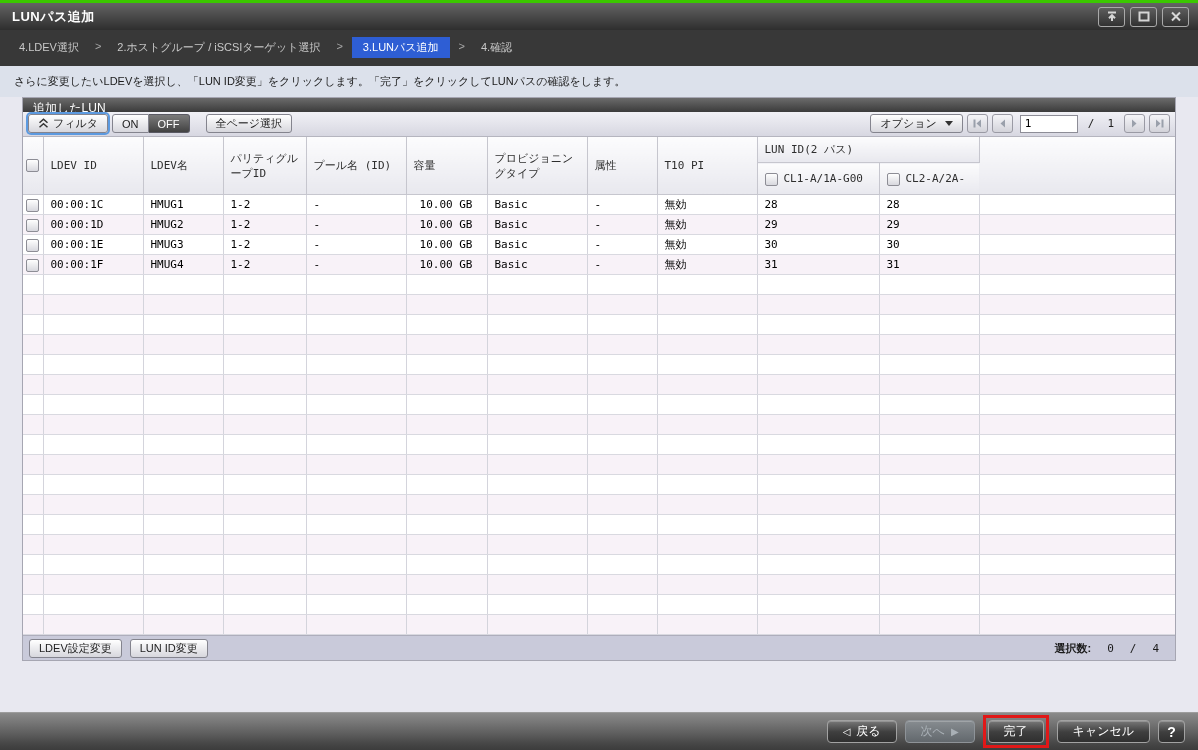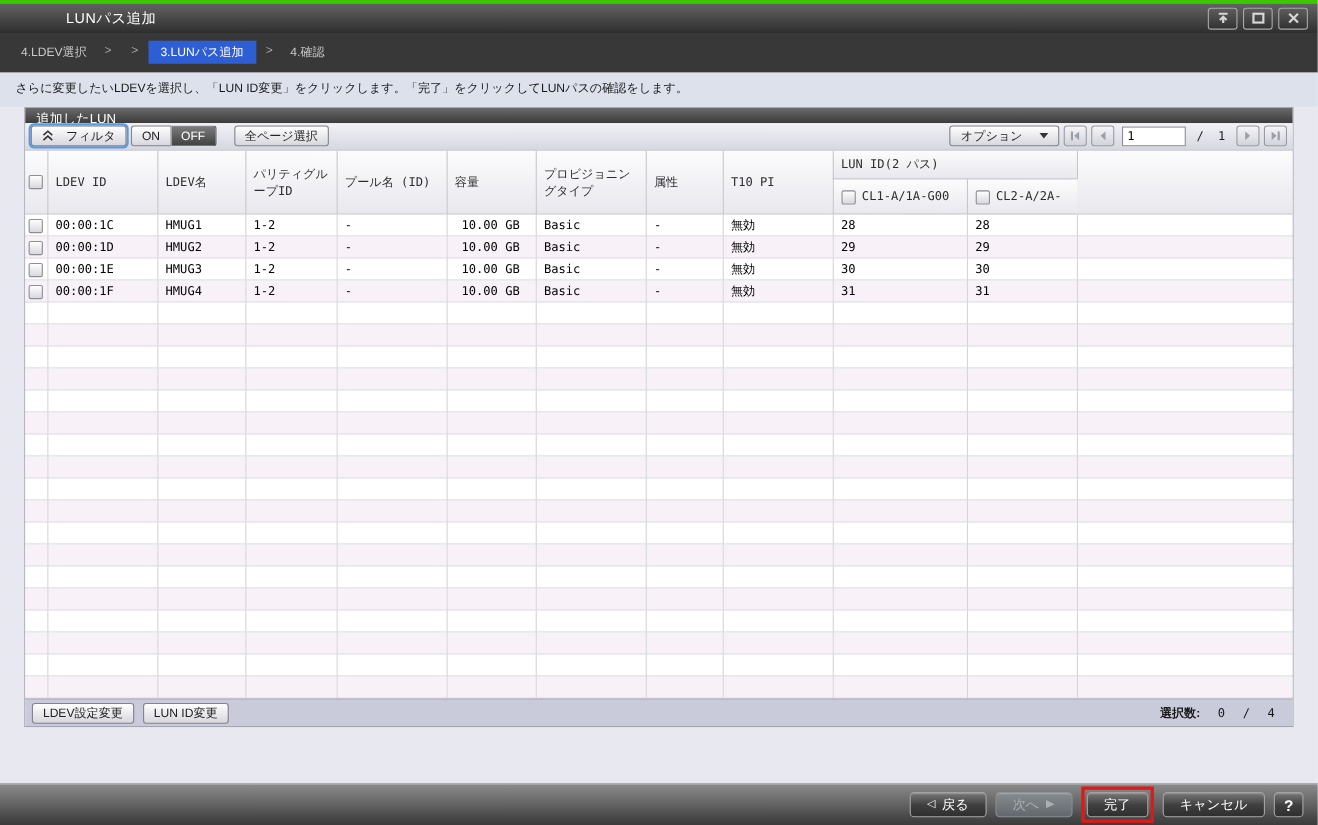--- a/index.html
+++ b/index.html
@@ -3,42 +3,42 @@
 <meta charset="utf-8">
 <style>
   * { box-sizing: border-box; margin: 0; padding: 0; }
   html,body { width:1198px; height:750px; overflow:hidden; }
   body { font-family:"Liberation Sans",sans-serif; background:#e8e8f0; }
   .window { width:1198px; height:750px; display:flex; flex-direction:column; }
 
   
   .green-line { height:3px; background:#3bc800; }
   .titlebar { height:27px; background:linear-gradient(#646464,#2e2e2e); display:flex; align-items:center; padding:0 9px 0 12px; }
-  .wtitle { color:#fff; font-weight:normal; font-size:13px; letter-spacing:.5px;margin-left:48px; }
+  .wtitle { color:#fff; font-weight:bold; font-size:13px; letter-spacing:.5px; }
   .win-controls { margin-left:auto; display:flex; gap:5px; }
   .win-btn { width:27px; height:20px; border:1px solid #a9a9a9; border-radius:3px;
              background:linear-gradient(#5d5d5d,#323232); display:flex; align-items:center; justify-content:center; cursor:pointer; }
   .navbar { height:36px; background:#383838; padding:7px 0 0 12px; display:flex; align-items:flex-start; font-size:11px; color:#c9c9c9; }
   .step { padding:3px 7px; white-space:nowrap; }
   .step.active { background:#2e5ed4; color:#fff; padding:3px 11px; }
   .stepsep { padding:3px 9px; color:#a9a9a9; }
 
   .infobar { background:#dce1eb; padding:7px 14px 6px; font-size:11px; color:#1b1b1b; line-height:1.62; }
 
   
   .main { flex:1; background:#e8e8f0; padding:0 22px; overflow:hidden; }
   .lun-label { font-size:11px; color:#111; margin:11px 0 6px 1px; }
 
   .tablebox { border:1px solid #a6a6b2; background:#fff; }
   .table-title { height:14px; background:linear-gradient(#6b6b6b,#3b3b3b); color:#fff; font-weight:normal;
                  font-size:12px; line-height:21px; padding:0 10px; }
   .table-toolbar { height:25px; background:linear-gradient(#f1f1f6,#d7d7e1); border-bottom:1px solid #b5b5bf;
                    display:flex; align-items:center; padding:0 5px; gap:4px; }
   .btn-light { height:19px; background:linear-gradient(#ffffff,#d7d7dd); border:1px solid #84848e; border-radius:3px;
-               font-size:11px; color:#222; padding:0 9px; display:inline-flex; align-items:center; gap:11px; cursor:pointer; white-space:nowrap; }
+               font-size:11px; color:#222; padding:0 9px; display:inline-flex; align-items:center; gap:4px; cursor:pointer; white-space:nowrap; }
   .focus-ring { box-shadow:0 0 0 2px #5c9ae0; }
   .seg { display:inline-flex; }
   .seg .on { border-radius:3px 0 0 3px; }
   .seg .off { border-radius:0 3px 3px 0; border-left:0; background:linear-gradient(#7b7b7b,#424242); color:#fff; border-color:#5a5a64; }
   .gap8 { width:8px; }
   .toolbar-right { margin-left:auto; display:flex; align-items:center; gap:4px; }
   .caret-down { width:0; height:0; border-left:4px solid transparent; border-right:4px solid transparent; border-top:5px solid #333; margin-left:4px; }
   .pg-btn { width:21px; height:19px; background:linear-gradient(#f5f5f8,#d3d3da); border:1px solid #9a9aa4; border-radius:3px;
             display:inline-flex; align-items:center; justify-content:center; }
   .pg-input { width:58px; height:18px; border:1px solid #8d8d97; font-size:11px; padding:0 4px;
@@ -106,20 +106,21 @@
         <svg width="12" height="11" viewBox="0 0 12 11">
             <path d="M2 1.5 L10 9.5 M10 1.5 L2 9.5" stroke="#d6d6d6" stroke-width="2"></path>
           </svg>
       </span>
     </span>
   </div>
 
   <div class="navbar">
     <span class="step">4.LDEV選択</span>
     <span class="stepsep">&gt;</span>
+    <span class="step">2.ホストグループ / iSCSIターゲット選択</span>
     <span class="stepsep">&gt;</span>
     <span class="step active">3.LUNパス追加</span>
     <span class="stepsep">&gt;</span>
     <span class="step">4.確認</span>
   </div>
 
   <div class="infobar">
     <div>さらに変更したいLDEVを選択し、「LUN ID変更」をクリックします。「完了」をクリックしてLUNパスの確認をします。</div>
   </div>
 

